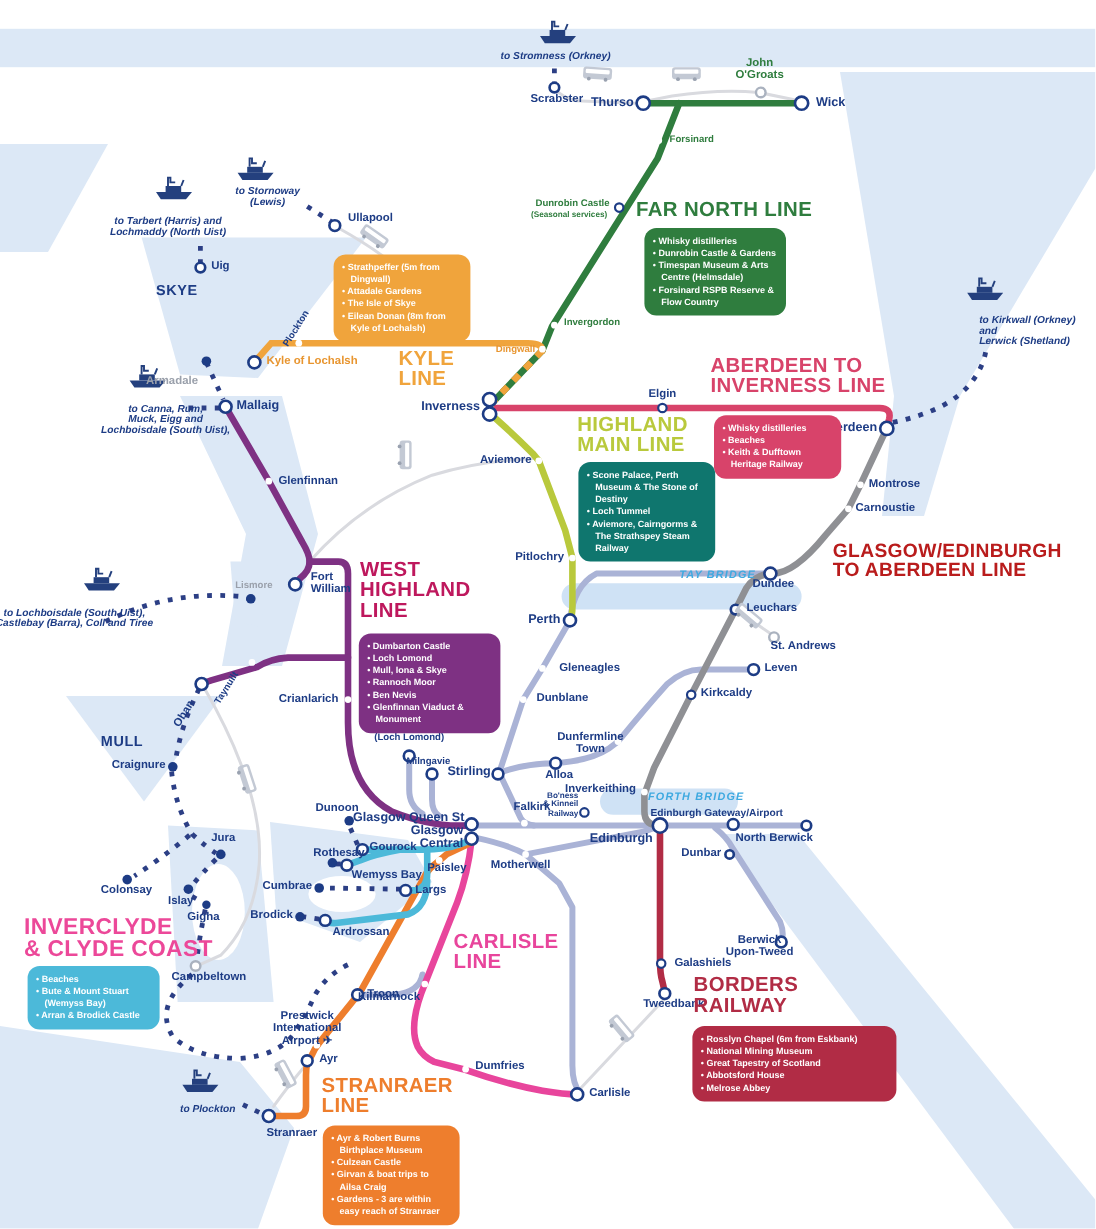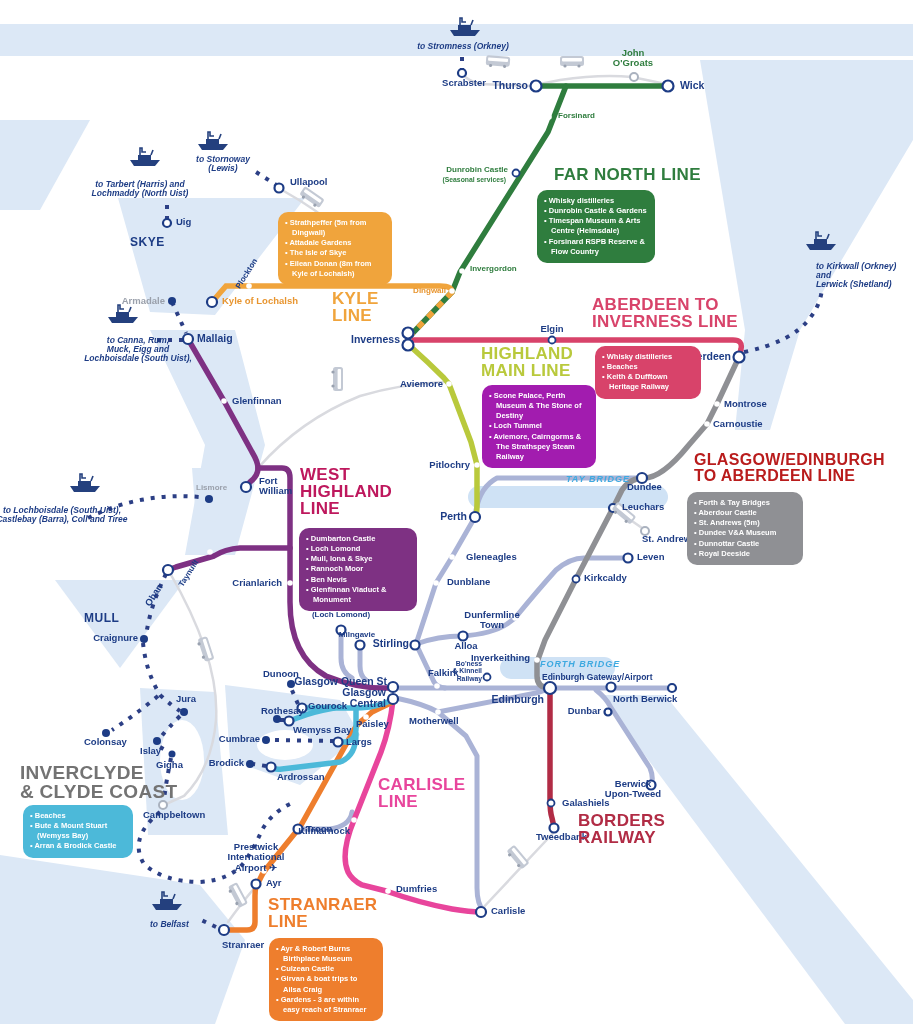--- a/index.html
+++ b/index.html
@@ -16,30 +16,30 @@
   .rc{transform:translate(-100%,0);text-align:right;}
   .it{font-style:italic;font-weight:bold;font-size:8.5px;}
   .grey{color:#9aa0ab;}
   .green{color:#2f7d3e;}
   .orange{color:#e8952f;}
   .blue{color:#3ea9e0;font-style:italic;letter-spacing:1px;font-size:9px;}
   .isl{font-size:12px;letter-spacing:.5px;}
   .rot{transform:rotate(-58deg);transform-origin:left bottom;}
   .hd{position:absolute;font-weight:bold;line-height:1.0;white-space:pre-line;
       letter-spacing:.3px;font-size:17px;}
-  .hd.c-green{color:#2f7d3e;margin-left:24px;} .hd.c-orange{color:#f0a43c;} .hd.c-crimson{color:#d8436a;}
+  .hd.c-green{color:#2f7d3e;} .hd.c-orange{color:#f0a43c;} .hd.c-crimson{color:#d8436a;}
   .hd.c-lime{color:#b9c93c;} .hd.c-purple{color:#be185d;} .hd.c-grey{color:#b91c1c;font-size:16px;}
-  .hd.c-cyan{color:#737373;font-size:19px;} .hd.c-pink{color:#e8459c;}
+  .hd.c-cyan{color:#ec4899;font-size:19px;} .hd.c-pink{color:#e8459c;}
   .hd.c-dred{color:#b12c45;} .hd.c-sorange{color:#ee7e2d;}
   .box{position:absolute;border-radius:10px;color:#fff;padding:6px 7px;}
   .box ul{margin:0;padding:0;list-style:none;font-size:7.5px;font-weight:bold;line-height:1.35;}
   .box li{padding-left:7px;text-indent:-7px;}
   .box li::before{content:"• ";}
   .bg-green{background:#2f7d3e;} .bg-orange{background:#f0a43c;} .bg-crimson{background:#d8436a;}
-  .bg-lime{background:#a21caf;} .bg-purple{background:#7e3183;} .bg-grey{background:#8f9094;}
+  .bg-lime{background:#0f766e;} .bg-purple{background:#7e3183;} .bg-grey{background:#8f9094;}
   .bg-cyan{background:#4cb9d9;} .bg-pink{background:#e8459c;} .bg-dred{background:#b12c45;}
   .bg-sorange{background:#ee7e2d;}
 </style>
 </head>
 <body>
 
 <div id="map">
 <svg width="913" height="1024" viewBox="0 0 913 1024">
   <defs>
     <g id="ferry">
@@ -270,41 +270,41 @@
 (Lewis)</span>
 <span class="lbl it c" style="left:140px;top:180px">to Tarbert (Harris) and
 Lochmaddy (North Uist)</span>
 <span class="lbl it c" style="left:138px;top:336px">to Canna, Rum,
 Muck, Eigg and
 Lochboisdale (South Uist),</span>
 <span class="lbl it c" style="left:62px;top:506px">to Lochboisdale (South Uist),
 Castlebay (Barra), Coll and Tiree</span>
 <span class="lbl it" style="left:816px;top:262px">to Kirkwall (Orkney) and
 Lerwick (Shetland)</span>
-<span class="lbl it" style="left:150px;top:920px">to Belfast</span>
+<span class="lbl it" style="left:150px;top:920px">to Plockton</span>
 
 <span class="lbl blue" style="left:566px;top:475px">TAY  BRIDGE</span>
 <span class="lbl blue" style="left:540px;top:660px">FORTH  BRIDGE</span>
 
 <span class="lbl isl" style="left:130px;top:236px">SKYE</span>
 <span class="lbl isl" style="left:84px;top:612px">MULL</span>
 
 <span class="lbl big" style="left:680px;top:80px">Wick</span>
 <span class="lbl big r" style="left:528px;top:80px">Thurso</span>
 <span class="lbl c green" style="left:633px;top:48px">John
 O'Groats</span>
 <span class="lbl c" style="left:464px;top:78px">Scrabster</span>
 <span class="lbl sm green" style="left:558px;top:112px">Forsinard</span>
 <span class="lbl sm green rc" style="left:508px;top:166px">Dunrobin Castle</span>
 <span class="lbl xs green rc" style="left:506px;top:176px">(Seasonal services)</span>
 <span class="lbl sm green" style="left:470px;top:265px">Invergordon</span>
 <span class="lbl sm orange r" style="left:446px;top:287px">Dingwall</span>
 <span class="lbl" style="left:290px;top:177px">Ullapool</span>
 <span class="lbl" style="left:176px;top:217px">Uig</span>
-<span class="lbl grey r" style="left:165px;top:296px">Armadale</span>
+<span class="lbl grey r" style="left:165px;top:313px">Armadale</span>
 <span class="lbl big" style="left:197px;top:333px">Mallaig</span>
 <span class="lbl sm rot" style="left:242px;top:282px">Plockton</span>
 <span class="lbl orange" style="left:222px;top:296px">Kyle of Lochalsh</span>
 <span class="lbl big r" style="left:400px;top:334px">Inverness</span>
 <span class="lbl c" style="left:552px;top:324px">Elgin</span>
 <span class="lbl big r" style="left:731px;top:351px">Aberdeen</span>
 <span class="lbl" style="left:724px;top:399px">Montrose</span>
 <span class="lbl" style="left:713px;top:419px">Carnoustie</span>
 <span class="lbl r" style="left:443px;top:379px">Aviemore</span>
 <span class="lbl r" style="left:470px;top:460px">Pitlochry</span>
@@ -431,35 +431,34 @@
 <div class="box bg-purple" style="left:299px;top:528px;width:104px">
   <ul>
         <li>Dumbarton Castle</li>
         <li>Loch Lomond</li>
         <li>Mull, Iona &amp; Skye</li>
         <li>Rannoch Moor</li>
         <li>Ben Nevis</li>
         <li>Glenfinnan Viaduct &amp; Monument</li>
       </ul>
 </div>
-<div class="box bg-grey" style="left:687px;top:492px;width:102px">
-  <ul>
-        <li>Forth &amp; Tay Bridges</li>
-        <li>Aberdour Castle</li>
-        <li>St. Andrews (5m)</li>
-        <li>Dundee V&amp;A Museum</li>
-        <li>Dunnottar Castle</li>
-        <li>Royal Deeside</li>
-      </ul>
-</div>
 <div class="box bg-cyan" style="left:23px;top:805px;width:96px">
   <ul>
         <li>Beaches</li>
         <li>Bute &amp; Mount Stuart (Wemyss Bay)</li>
         <li>Arran &amp; Brodick Castle</li>
+      </ul>
+</div>
+<div class="box bg-dred" style="left:577px;top:855px;width:156px">
+  <ul>
+        <li>Rosslyn Chapel (6m from Eskbank)</li>
+        <li>National Mining Museum</li>
+        <li>Great Tapestry of Scotland</li>
+        <li>Abbotsford House</li>
+        <li>Melrose Abbey</li>
       </ul>
 </div>
 <div class="box bg-sorange" style="left:269px;top:938px;width:100px">
   <ul>
         <li>Ayr &amp; Robert Burns Birthplace Museum</li>
         <li>Culzean Castle</li>
         <li>Girvan &amp; boat trips to Ailsa Craig</li>
         <li>Gardens - 3 are within easy reach of Stranraer</li>
       </ul>
 </div>

